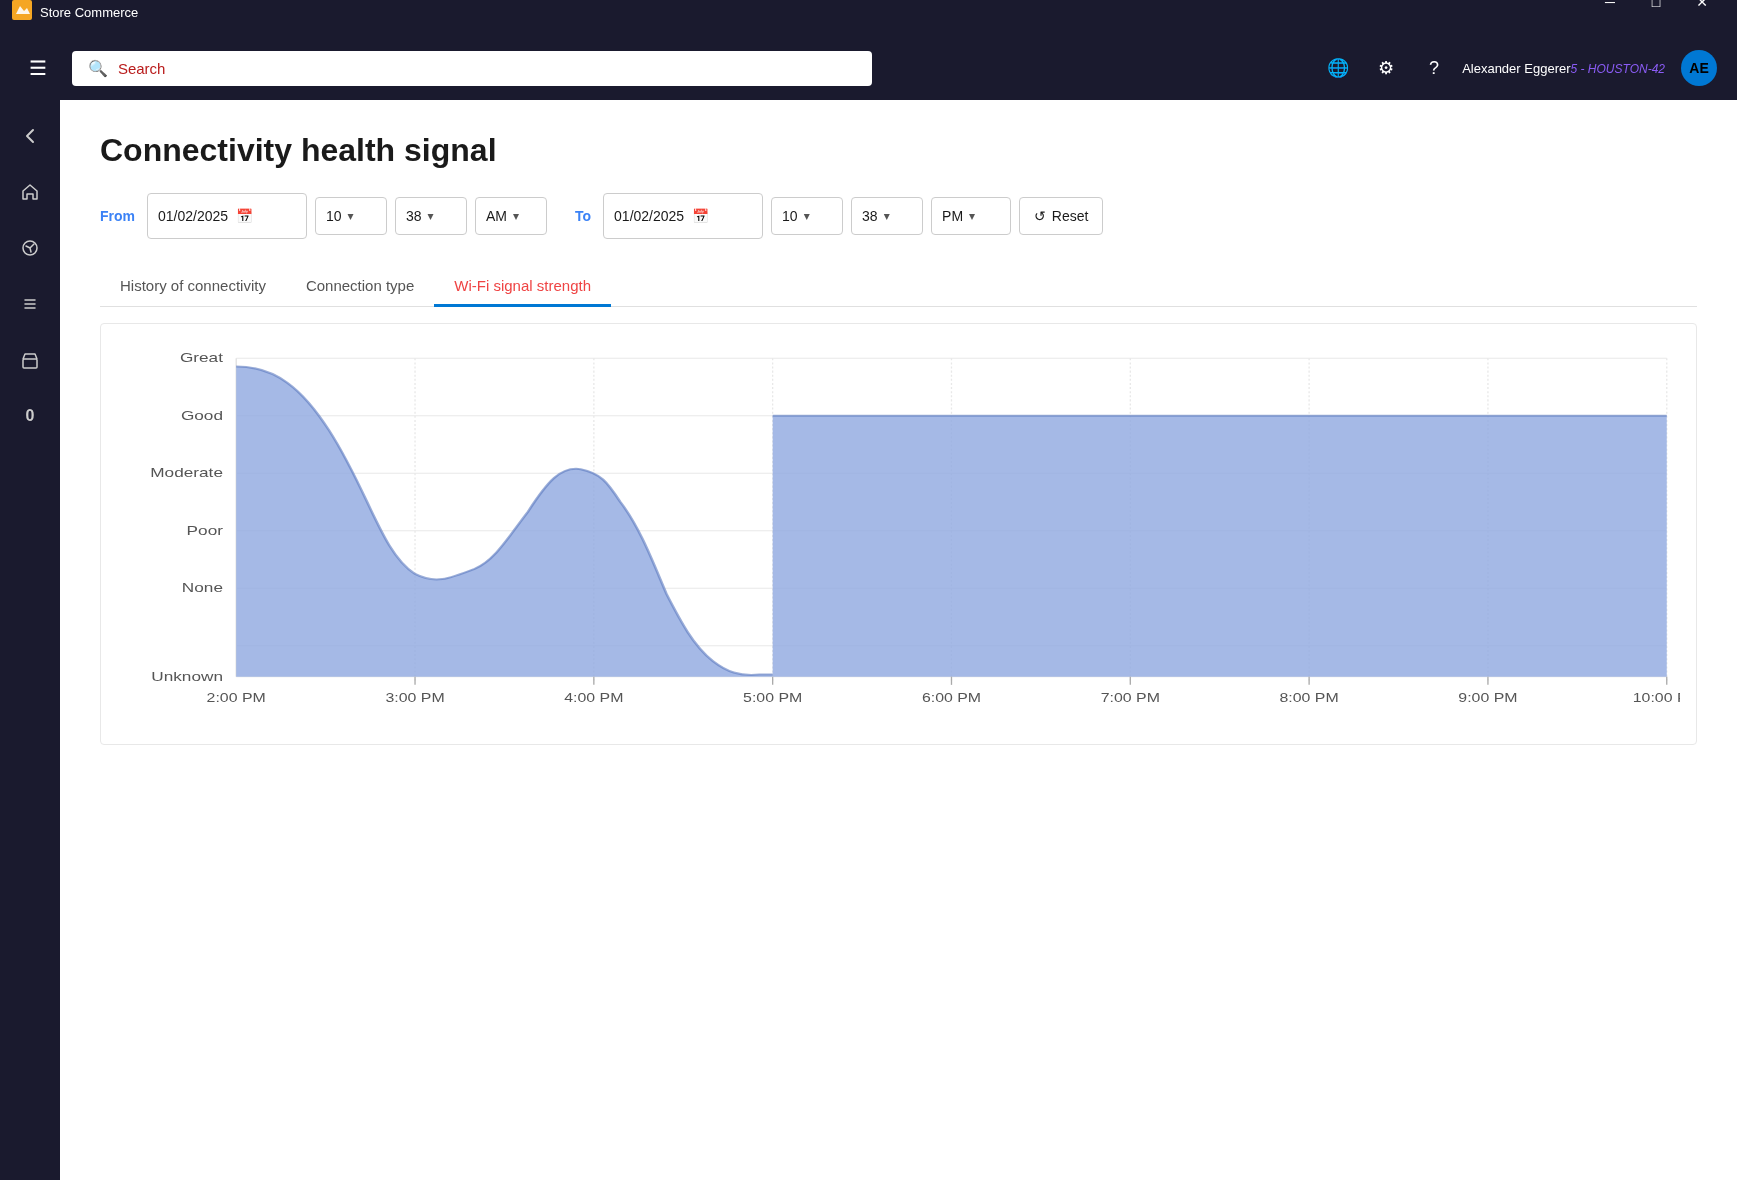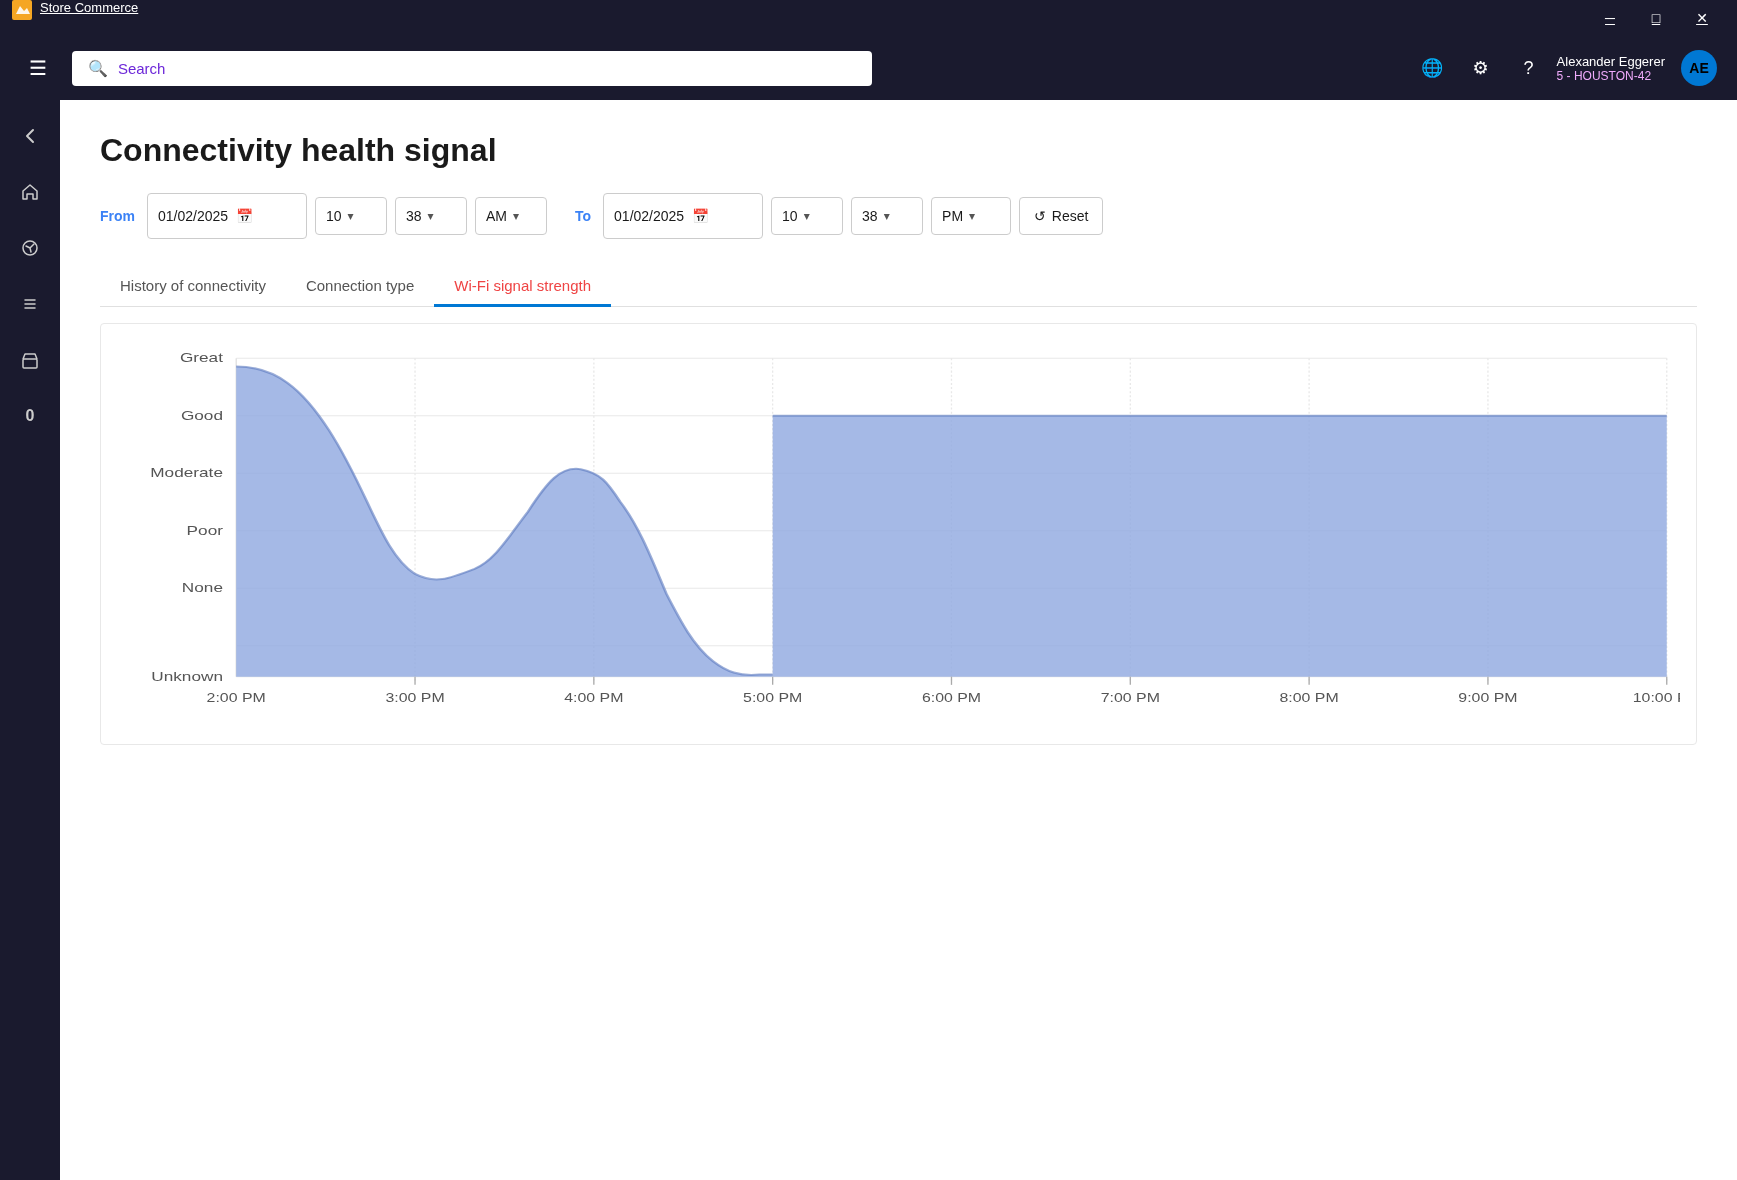--- a/index.html
+++ b/index.html
@@ -1,24 +1,23 @@
 <!DOCTYPE html>
 <html><head>
   <meta charset="utf-8">
   <style>
     * { box-sizing: border-box; margin: 0; padding: 0; }
     body { font-family: 'Segoe UI', Arial, sans-serif; background: #f3f3f3; width: 1737px; height: 1180px; overflow: hidden; }
 
     
     .title-bar {
-      display: flex; align-items: flex-start;
+      display: flex; align-items: flex-end;
       background: #1a1a2e; color: #fff;
-      height: 36px; padding: 0 12px;
+      height: 36px; padding: 16px 12px;
       user-select: none;
-      text-decoration: underline;
     }
     .title-bar-logo { width: 20px; height: 20px; margin-right: 8px; }
     .title-bar-title { font-size: 13px; flex: 1; }
     .title-bar-controls { display: flex; gap: 0; }
     .title-bar-btn {
       width: 46px; height: 36px; border: none; background: transparent;
       color: #fff; font-size: 14px; cursor: pointer; display: flex; align-items: center; justify-content: center;
     }
 
     
@@ -33,31 +32,31 @@
       width: 36px; height: 36px; border: none; background: transparent;
       color: #fff; font-size: 20px; cursor: pointer; display: flex; align-items: center; justify-content: center;
       border-radius: 4px;
     }
     .search-bar {
       flex: 0 0 800px; display: flex; align-items: center;
       background: #fff; border-radius: 4px; padding: 8px 16px;
       gap: 10px; cursor: text;
     }
     .search-icon { color: #555; font-size: 16px; }
-    .search-text { color: #6d28d9; font-size: 15px; flex: 1; }
+    .search-text { color: #b91c1c; font-size: 15px; flex: 1; }
     .top-bar-spacer { flex: 1; }
     .top-bar-actions { display: flex; align-items: center; gap: 8px; }
     .top-bar-icon-btn {
       width: 40px; height: 40px; border: none; background: transparent;
       color: #fff; font-size: 18px; cursor: pointer; border-radius: 4px;
       display: flex; align-items: center; justify-content: center;
     }
-    .user-info { display: flex; flex-direction: column; align-items: flex-start; margin-right: 8px; }
+    .user-info { display: flex; flex-direction: row; align-items: flex-end; margin-right: 8px; }
     .user-name { color: #fff; font-size: 13px; font-weight: 500; }
-    .user-store { color: #f0abfc; font-size: 12px; }
+    .user-store { color: #8b5cf6; font-size: 12px; font-style: italic; }
     .avatar {
       width: 36px; height: 36px; border-radius: 50%;
       background: #0078d4; color: #000000; font-size: 14px; font-weight: 600;
       display: flex; align-items: center; justify-content: center; cursor: pointer;
     }
 
     
     .main-area { display: flex; flex: 1; overflow: hidden; }
 
     

